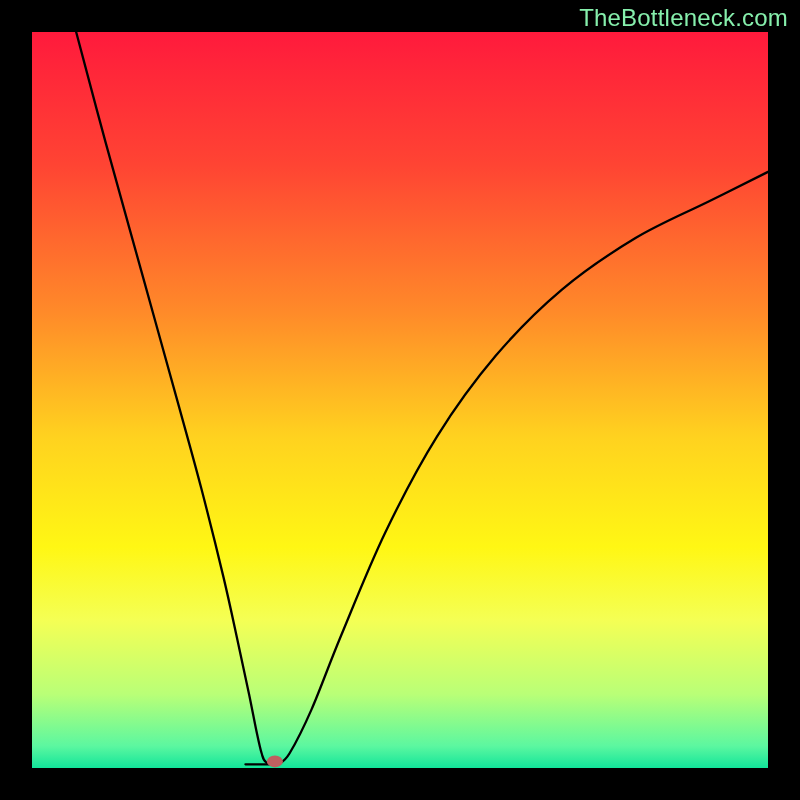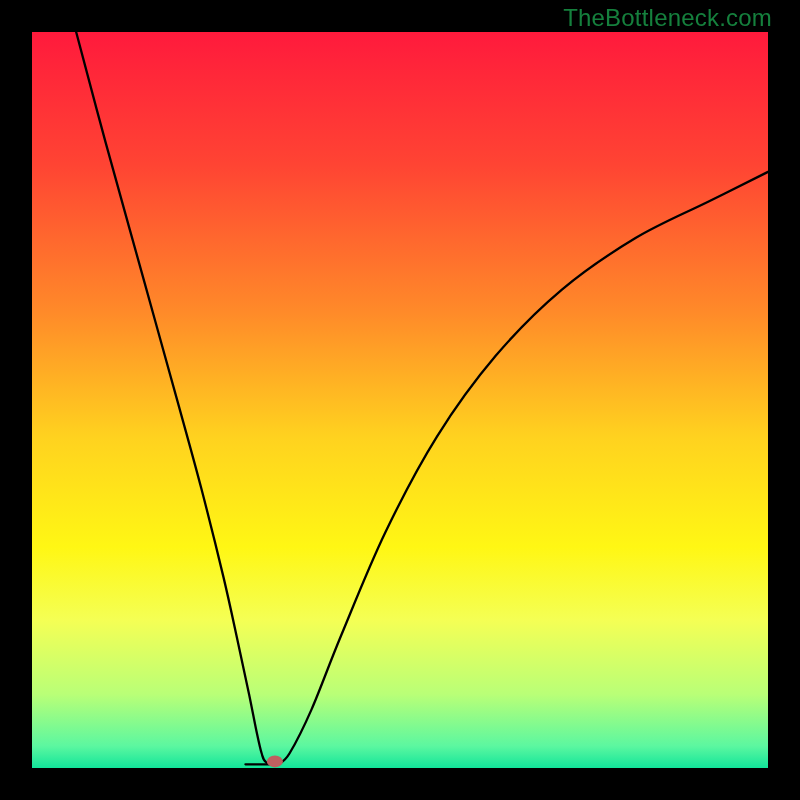--- a/index.html
+++ b/index.html
@@ -7,22 +7,22 @@
     padding: 0;
     width: 800px;
     height: 800px;
     background: #000;
     font-family: Arial, Helvetica, sans-serif;
     position: relative;
   }
   .watermark {
     position: absolute;
     top: 4px;
-    right: 28px;
-    color: #15803d;
+    right: 12px;
+    color: #86efac;
     font-size: 24px;
     font-weight: 400;
     letter-spacing: 0.2px;
     z-index: 5;
   }
   .frame {
     position: absolute;
     left: 32px;
     top: 32px;
     width: 736px;

